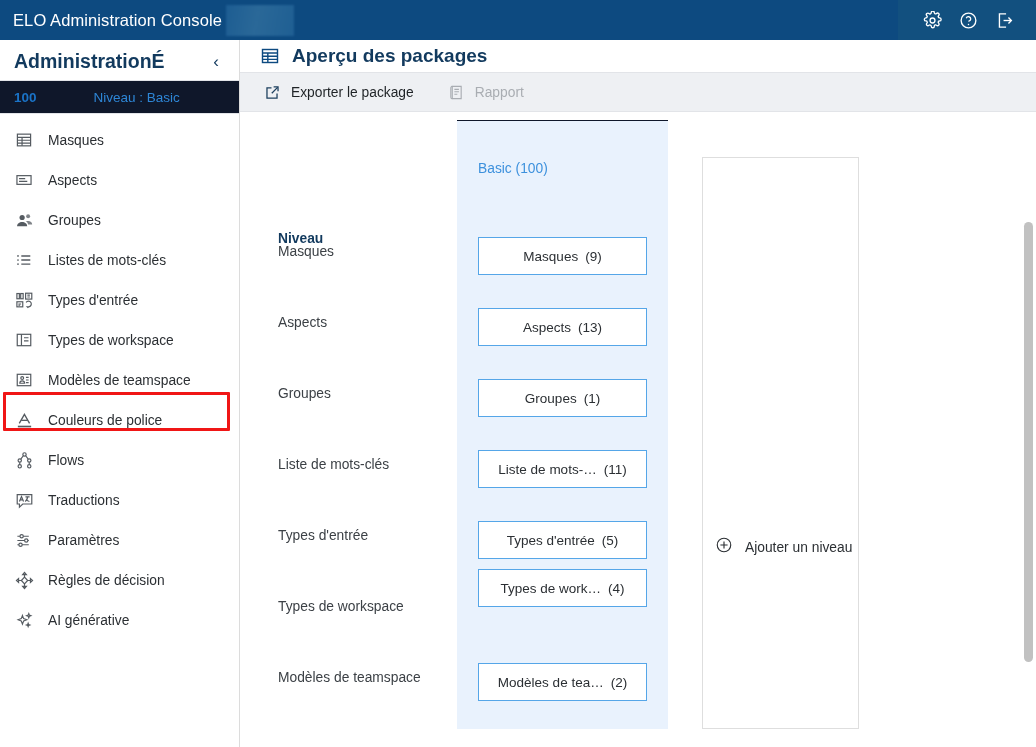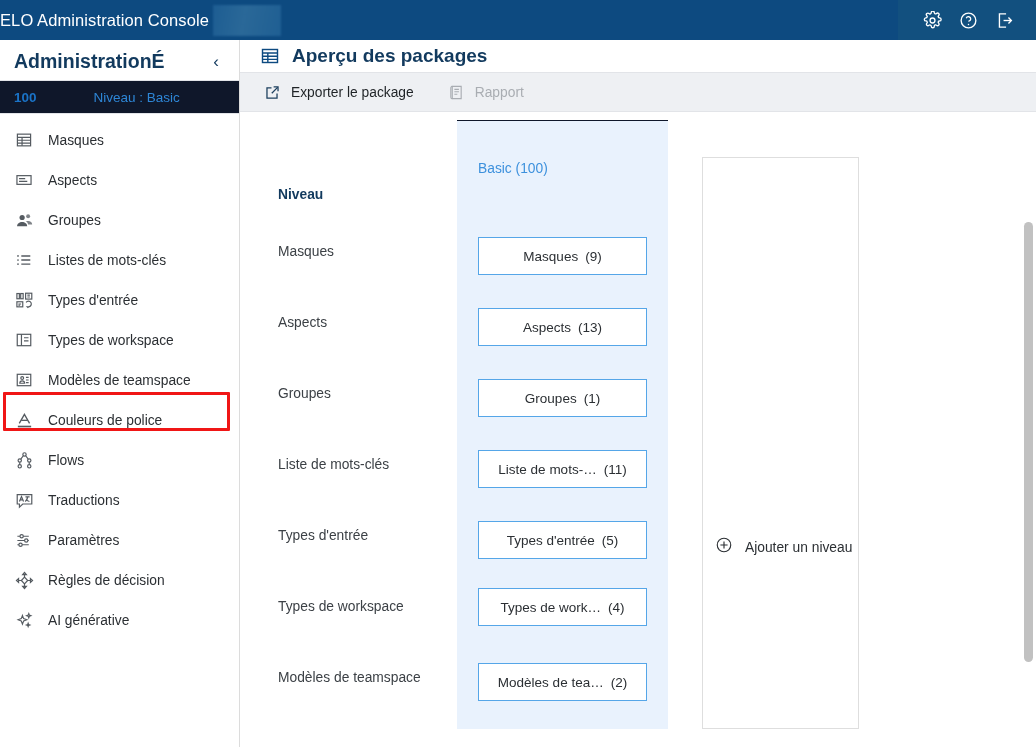--- a/index.html
+++ b/index.html
@@ -13,21 +13,21 @@
 
   
   .topbar {
     position: absolute; top: 0; left: 0;
     width: 1036px; height: 40px;
     background: #0d4a80;
     display: flex; align-items: center;
   }
   .topbar-title {
     color: #ffffff; font-size: 16.5px; letter-spacing: .1px;
-    white-space: nowrap;
+    margin-left: 13px; white-space: nowrap;
   }
   .redaction {
     width: 68px; height: 31px; margin-left: 4px;
     background: linear-gradient(100deg, #1d5d92 0%, #2a6898 45%, #1f5f93 100%);
     filter: blur(1.2px);
   }
   .topbar-actions {
     position: absolute; right: 0; top: 0; height: 40px;
     display: flex; align-items: center; gap: 0px;
     background: #12507f;
@@ -120,21 +120,21 @@
   .board {
     position: relative; height: 617px; overflow: hidden; background: #fff;
   }
   .labels-col {
     position: absolute; left: 38px; top: 0; width: 180px;
   }
   .row-label {
     position: absolute; left: 0;
     font-size: 13.8px; color: #3c4146; white-space: nowrap;
   }
-  .row-label.head { font-weight: 700; color: #123a5e; }
+  .row-label.head { font-weight: 700; color: #123a5e; margin-top: 44px; }
 
   .pkg-col {
     position: absolute; left: 217px; top: 8px;
     width: 211px; height: 609px;
     background: #e9f2fd;
     border-top: 1px solid #0f172a;
   }
   .pkg-col-title {
     position: absolute; left: 21px; top: 40px;
     font-size: 13.8px; color: #3d91dd; white-space: nowrap;
@@ -443,21 +443,21 @@
           <span class="cnt">(1)</span>
         </div>
         <div class="pkg-chip" style="top:329px">
           <span>Liste de mots-…</span>
           <span class="cnt">(11)</span>
         </div>
         <div class="pkg-chip" style="top:400px">
           <span>Types d'entrée</span>
           <span class="cnt">(5)</span>
         </div>
-        <div class="pkg-chip" style="top:467px">
+        <div class="pkg-chip" style="top:448px">
           <span>Types de work…</span>
           <span class="cnt">(4)</span>
         </div>
         <div class="pkg-chip" style="top:542px">
           <span>Modèles de tea…</span>
           <span class="cnt">(2)</span>
         </div>
       </div>
 
       <div class="add-panel">

